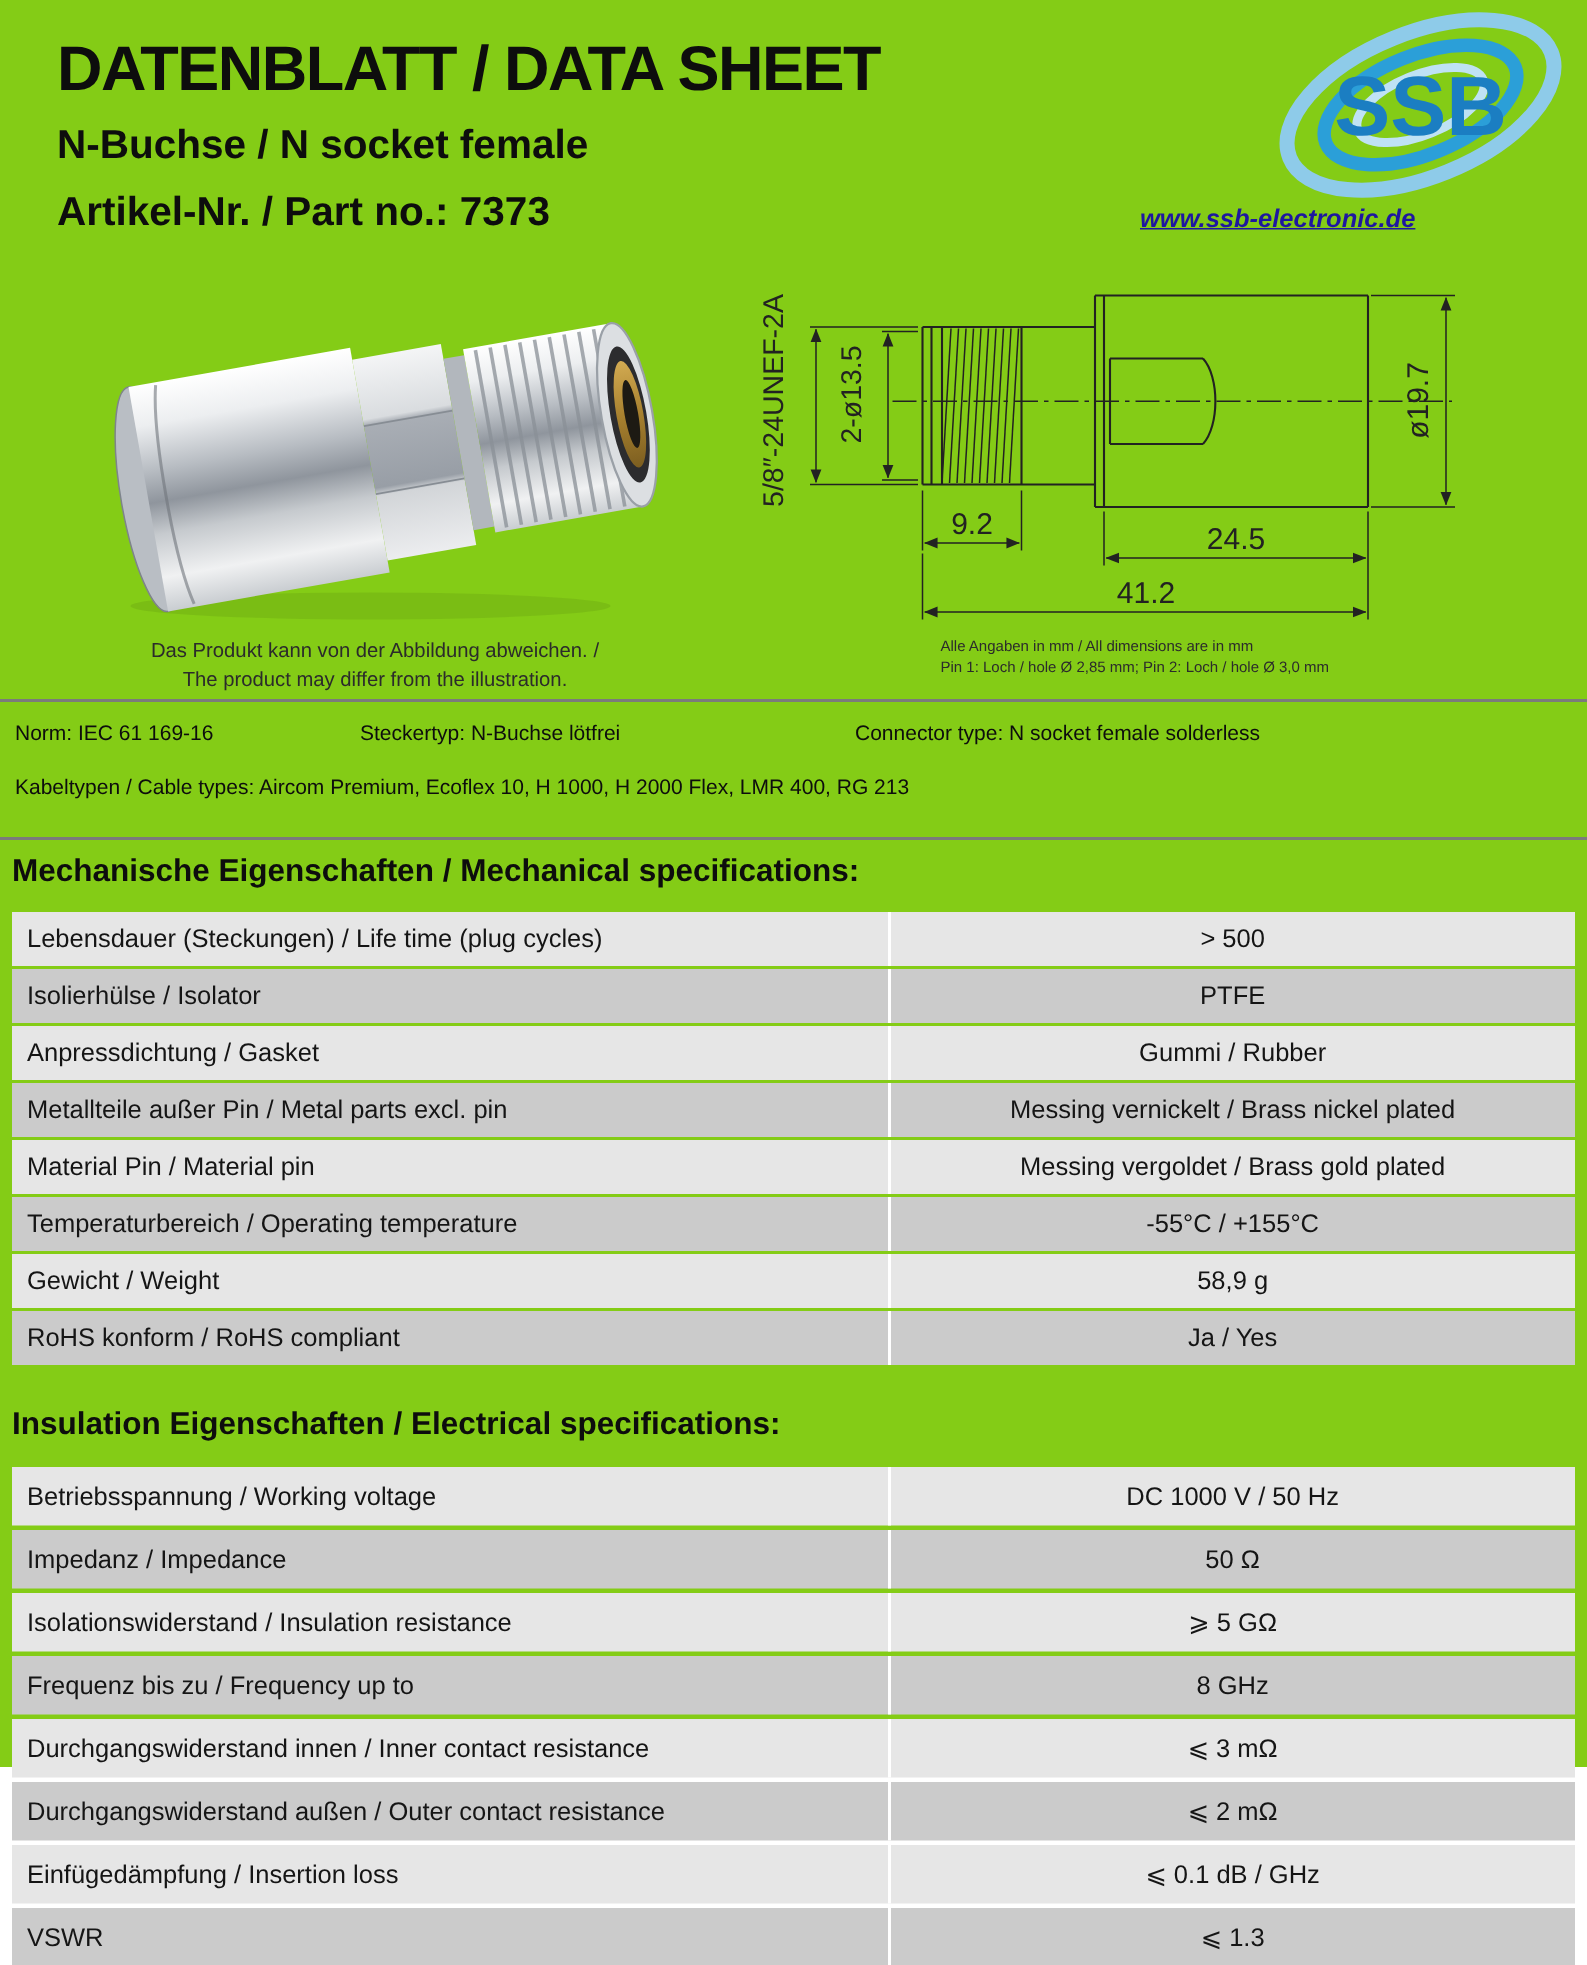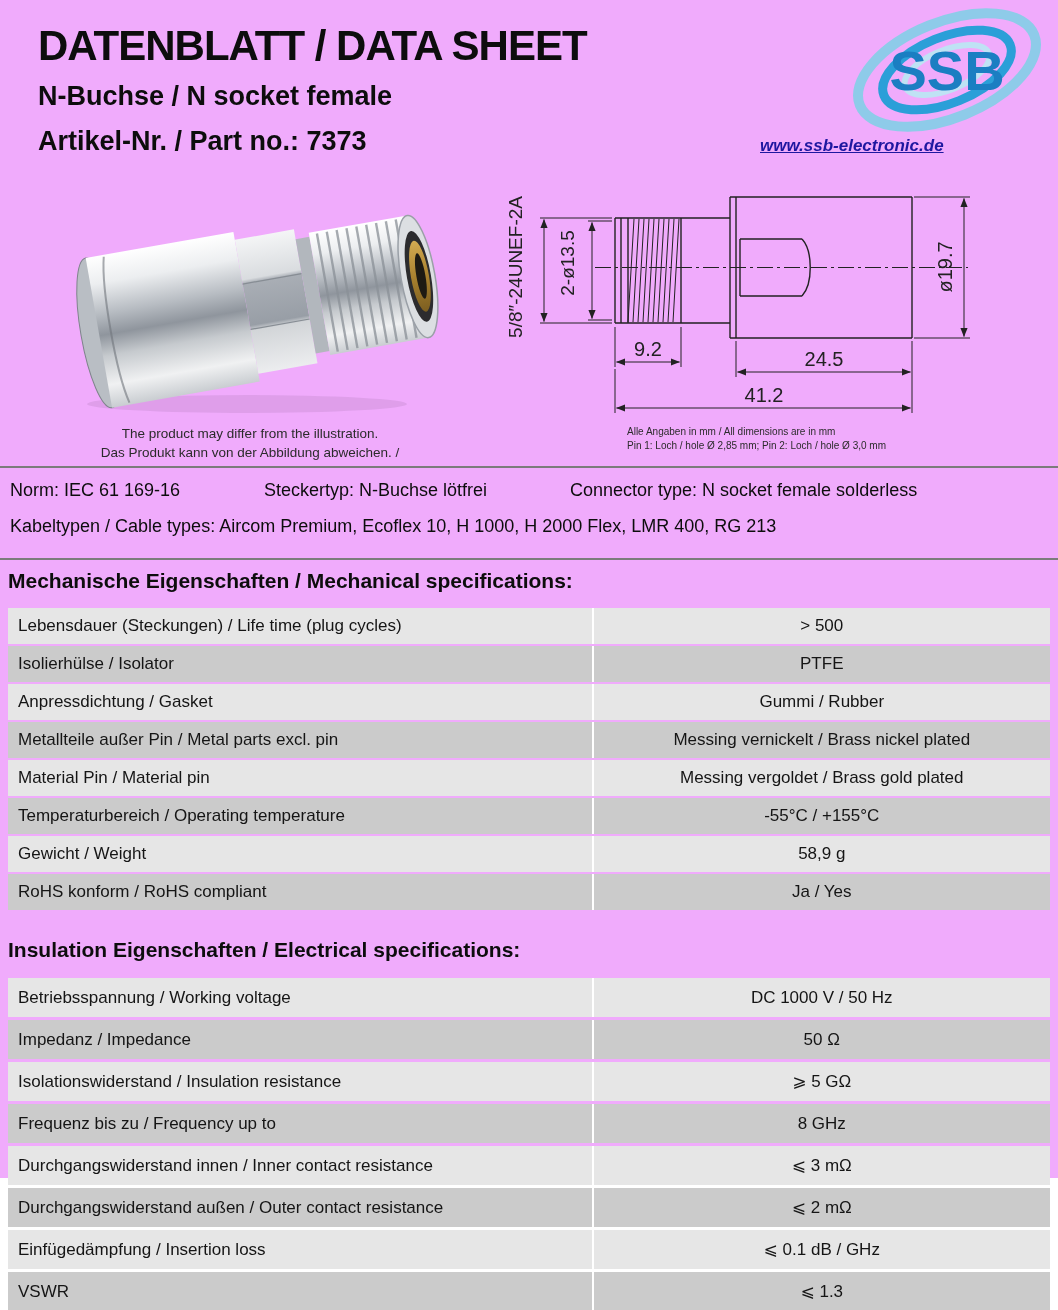--- a/index.html
+++ b/index.html
@@ -1,18 +1,18 @@
 <!DOCTYPE html>
 <html><head>
 <meta charset="utf-8">
 <style>
   html,body{margin:0;padding:0;background:#ffffff;}
   body{width:1058px;height:1310px;overflow:hidden;
        font-family:"Liberation Sans","DejaVu Sans",sans-serif;color:#111;}
-  .page{position:relative;width:1058px;height:1178px;background:#f0abfc;}
+  .page{position:relative;width:1058px;height:1178px;background:#84cc16;}
 
   
   .top{position:relative;width:1058px;height:470px;}
   .title{position:absolute;left:38px;top:22px;font-size:42px;font-weight:700;
          letter-spacing:-1px;color:#0d0d0d;}
   .sub1{position:absolute;left:38px;top:81px;font-size:27px;font-weight:700;color:#0d0d0d;}
   .sub2{position:absolute;left:38px;top:126px;font-size:27px;font-weight:700;color:#0d0d0d;}
   .logo{position:absolute;left:842px;top:8px;}
   .weblink{position:absolute;left:760px;top:136px;width:250px;text-align:left;
            font-size:17px;font-weight:700;font-style:italic;color:#1e17a0;
@@ -21,23 +21,23 @@
   .drawing{position:absolute;left:500px;top:155px;}
   .cap-left{position:absolute;left:80px;top:425px;width:340px;text-align:center;
             font-size:13.5px;line-height:1.4;color:#2b2b2b;}
   .cap-right{position:absolute;left:627px;top:425px;width:420px;text-align:left;
              font-size:10px;line-height:1.4;color:#2b2b2b;}
   .rule{position:absolute;left:0;width:1058px;height:0;border:none;
         border-top:2px solid #7b7b7b;margin:0;}
   .rule1{top:466px;}
 
   
-  .normbar{position:relative;width:1058px;height:90px;font-size:18px;color:#0d0d0d;}
+  .normbar{position:relative;width:1058px;height:90px;font-size:14px;color:#0d0d0d;}
   .norm-a{position:absolute;left:10px;top:10px;}
-  .norm-b{position:absolute;left:264px;top:10px;}
+  .norm-b{position:absolute;left:240px;top:10px;}
   .norm-c{position:absolute;left:570px;top:10px;}
   .norm-d{position:absolute;left:10px;top:46px;}
   .rule2{top:88px;}
 
   
   .sect-title{margin:9px 0 0 8px;font-size:21px;font-weight:700;color:#0d0d0d;}
   table.spec{width:1042px;margin:13px 0 0 8px;border-collapse:separate;
              border-spacing:0 2px;font-size:17px;color:#151515;}
   table.spec.elec{border-spacing:0 3px;}
   table.spec td{height:34px;vertical-align:middle;}
@@ -171,22 +171,22 @@
         <text transform="translate(22 112) rotate(-90)" font-size="19">5/8″-24UNEF-2A</text>
         <text transform="translate(74 108) rotate(-90)" font-size="19">2-ø13.5</text>
         <text x="148" y="201">9.2</text>
         <text x="324" y="211">24.5</text>
         <text x="264" y="247">41.2</text>
         <text transform="translate(452 112) rotate(-90)">ø19.7</text>
       </g>
     </svg>
 
     <div class="cap-left">
+      <div>Das Produkt kann von der Abbildung abweichen. /</div>
       <div>The product may differ from the illustration.</div>
-      <div>Das Produkt kann von der Abbildung abweichen. /</div>
     </div>
     <div class="cap-right">
       <div>Alle Angaben in mm / All dimensions are in mm</div>
       <div>Pin 1: Loch / hole Ø 2,85 mm; Pin 2: Loch / hole Ø 3,0 mm</div>
     </div>
     <hr class="rule rule1">
   </div>
 
   <div class="normbar">
     <span class="norm-a">Norm: IEC 61 169-16</span>

